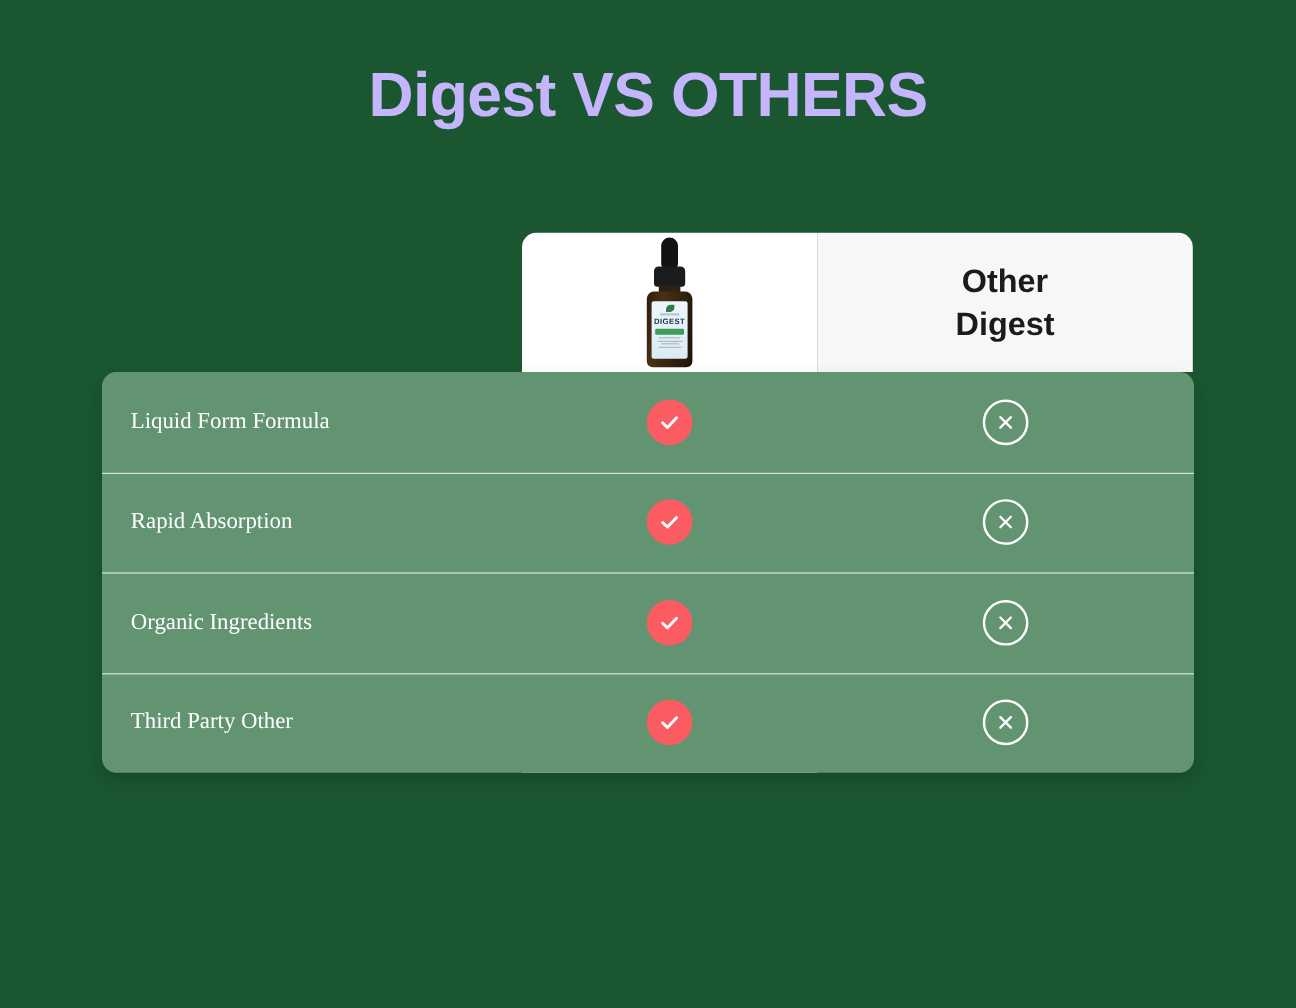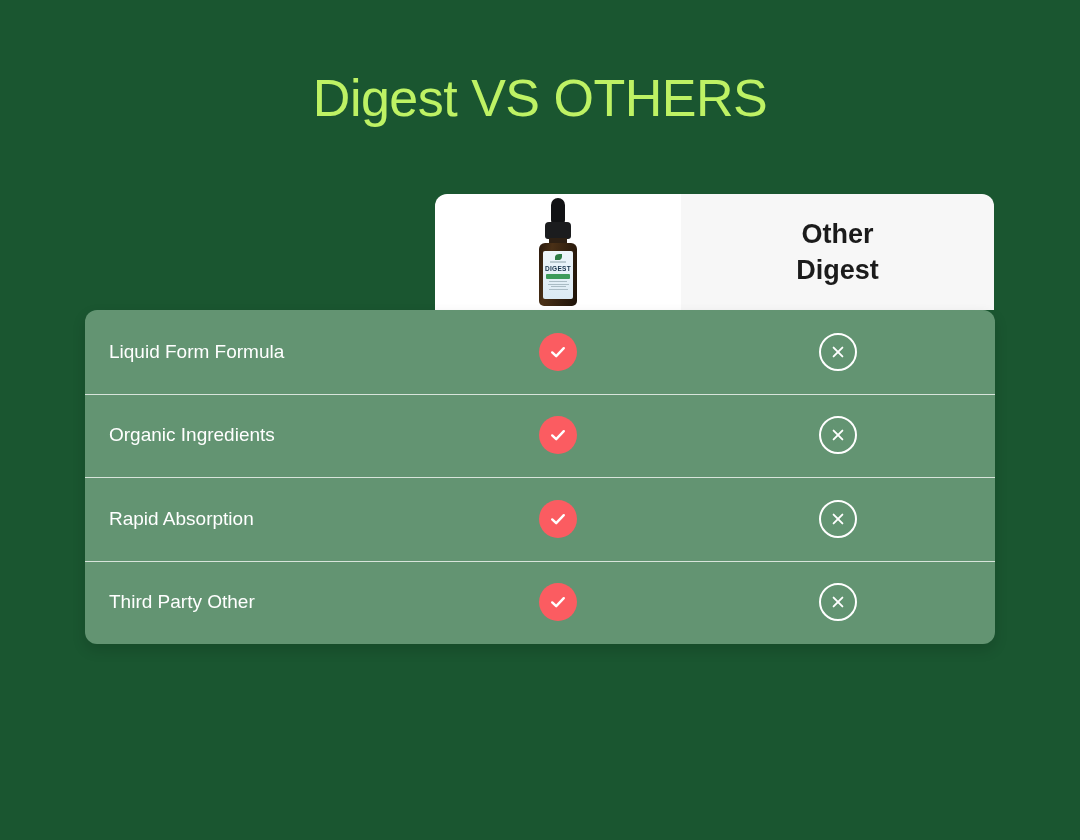--- a/index.html
+++ b/index.html
@@ -12,27 +12,27 @@
 
   body {
     background: #1a5630;
     font-family: "Liberation Sans", sans-serif;
     position: relative;
   }
 
   
   .page-title {
     position: absolute;
-    top: 66px;
+    top: 48px;
     left: 0;
     width: 1080px;
     text-align: center;
-    color: #bef264;
+    color: #c4b5fd;
     font-size: 52px;
-    font-weight: normal;
+    font-weight: bold;
     letter-spacing: -0.5px;
     line-height: 64px;
   }
 
   
   .compare-table {
     position: absolute;
     left: 85px;
     top: 194px;
     width: 910px;
@@ -196,20 +196,21 @@
   .label-lines i:nth-child(2) { width: 21px; }
   .label-lines i:nth-child(3) { width: 15px; }
   .label-lines i:nth-child(4) { width: 19px; }
 
   
   .rows { position: absolute; left: 0; top: 116px; width: 910px; }
   .row {
     display: flex;
     height: 83.5px;
     position: relative;
+    font-family: Liberation Serif, serif;
   }
   .row + .row::before {
     content: "";
     position: absolute;
     left: 0; top: 0;
     width: 910px;
     height: 1px;
     background: rgba(255,255,255,0.75);
   }
   .cell-feature {
@@ -313,39 +314,39 @@
       <div class="cell-other">
         <div class="cross-badge">
           <svg width="18" height="18" viewBox="0 0 18 18" aria-hidden="true">
             <path d="M4.6 4.6 L13.4 13.4 M13.4 4.6 L4.6 13.4" fill="none" stroke="#ffffff" stroke-width="1.9" stroke-linecap="round"></path>
           </svg>
         </div>
       </div>
     </div>
 
     <div class="row">
-      <div class="cell-feature">Organic Ingredients</div>
+      <div class="cell-feature">Rapid Absorption</div>
       <div class="cell-mark">
         <div class="check-badge">
           <svg width="20" height="20" viewBox="0 0 20 20" aria-hidden="true">
             <path d="M4.2 10.4 L8.2 14.2 L15.8 6.2" fill="none" stroke="#ffffff" stroke-width="2.4" stroke-linecap="round" stroke-linejoin="round"></path>
           </svg>
         </div>
       </div>
       <div class="cell-other">
         <div class="cross-badge">
           <svg width="18" height="18" viewBox="0 0 18 18" aria-hidden="true">
             <path d="M4.6 4.6 L13.4 13.4 M13.4 4.6 L4.6 13.4" fill="none" stroke="#ffffff" stroke-width="1.9" stroke-linecap="round"></path>
           </svg>
         </div>
       </div>
     </div>
 
     <div class="row">
-      <div class="cell-feature">Rapid Absorption</div>
+      <div class="cell-feature">Organic Ingredients</div>
       <div class="cell-mark">
         <div class="check-badge">
           <svg width="20" height="20" viewBox="0 0 20 20" aria-hidden="true">
             <path d="M4.2 10.4 L8.2 14.2 L15.8 6.2" fill="none" stroke="#ffffff" stroke-width="2.4" stroke-linecap="round" stroke-linejoin="round"></path>
           </svg>
         </div>
       </div>
       <div class="cell-other">
         <div class="cross-badge">
           <svg width="18" height="18" viewBox="0 0 18 18" aria-hidden="true">

